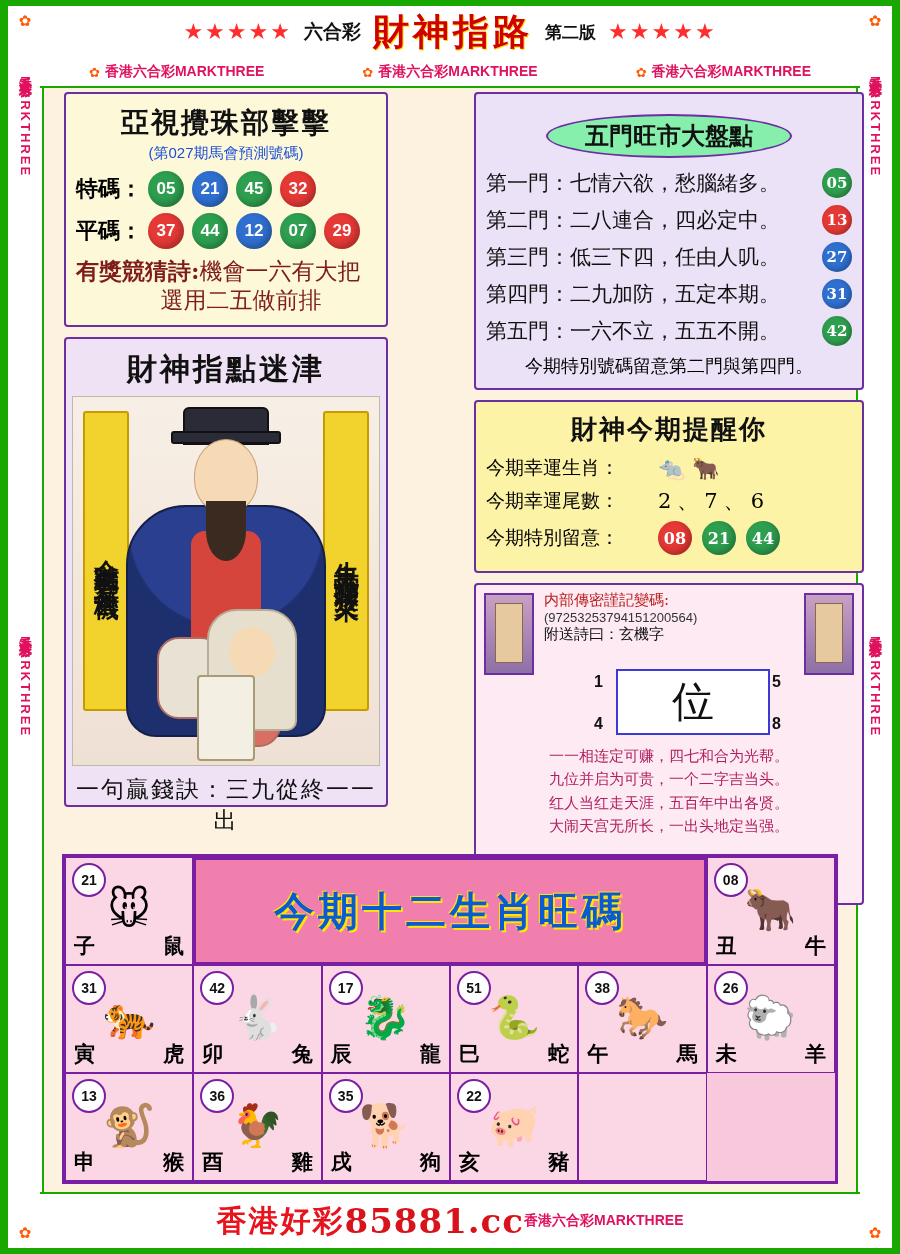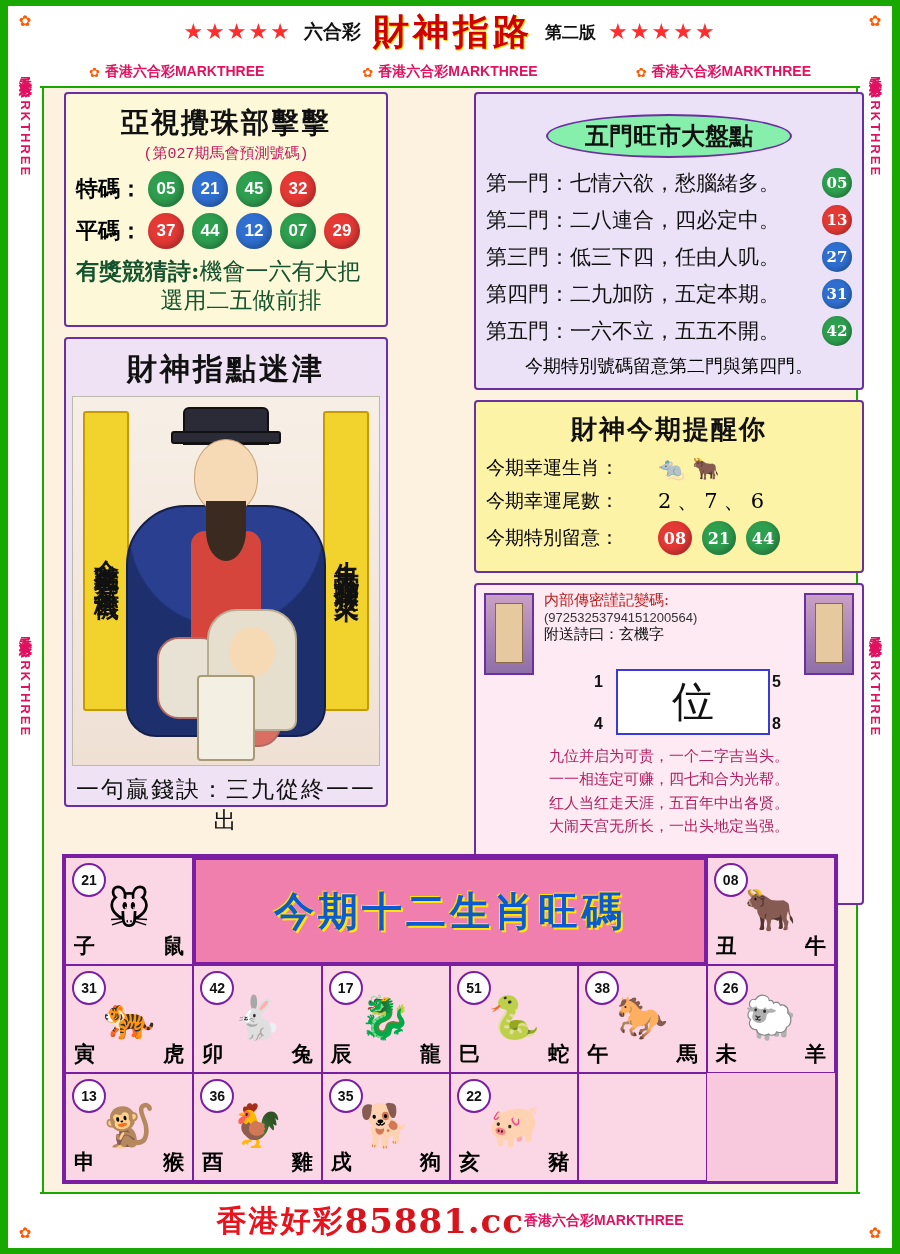--- a/index.html
+++ b/index.html
@@ -72,34 +72,34 @@
   .col-right{position:absolute;left:432px;top:4px;width:390px;}
 
   .box{border:2px solid #6a2fa0;border-radius:4px;box-sizing:border-box;}
 
   
   .box1{background:#fdf9d8;padding:8px 10px 10px;}
   .box1 h2{
     margin:2px 0 2px;text-align:center;font-size:28px;color:#111;
     font-family:"DejaVu Serif",serif;letter-spacing:2px;
   }
-  .box1 .sub{text-align:center;font-size:15px;color:#be185d;margin-bottom:8px;font-family:Liberation Mono, monospace;}
+  .box1 .sub{text-align:center;font-size:15px;color:#1d4ed8;margin-bottom:8px;}
   .row{display:flex;align-items:center;margin:6px 0;}
   .rowlbl{font-size:22px;font-weight:bold;font-family:"DejaVu Serif",serif;width:72px;}
   .balls{display:flex;gap:8px;}
   .ball{
     width:36px;height:36px;border-radius:50%;
     display:flex;align-items:center;justify-content:center;
     color:#fff;font-weight:bold;font-size:17px;
     box-shadow:inset -3px -3px 6px rgba(0,0,0,.25);
   }
   .b-red{background:#e53935;}
   .b-green{background:#2e9e4f;}
   .b-blue{background:#2f6fd0;}
-  .poem{margin-top:8px;font-size:23px;font-family:"DejaVu Serif",serif;line-height:1.25;color:#14532d;}
+  .poem{margin-top:8px;font-size:23px;font-family:"DejaVu Serif",serif;line-height:1.25;color:#7f1d1d;}
   .poem .pl{font-weight:bold;}
   .poem .l2{text-align:center;padding-left:30px;}
 
   
   .box2{background:#efe2f5;margin-top:10px;padding:6px;position:relative;height:470px;}
   .box2 h2{
     margin:4px 0 6px;text-align:center;font-size:30px;color:#111;
     font-family:"DejaVu Serif",serif;letter-spacing:3px;
   }
   .pic{
@@ -442,22 +442,22 @@
 
         <div class="cnr n1">1</div>
         <div class="cnr n5">5</div>
         <div class="cnr n4">4</div>
         <div class="cnr n8">8</div>
         <div class="wordbox">
           <span class="w">位</span>
         </div>
 
         <div class="verses">
+          <div>一一相连定可赚，四七和合为光帮。</div>
           <div>九位并启为可贵，一个二字吉当头。</div>
-          <div>一一相连定可赚，四七和合为光帮。</div>
           <div>红人当红走天涯，五百年中出各贤。</div>
           <div>大闹天宫无所长，一出头地定当强。</div>
         </div>
         <div class="guess">
           <div>猜生肖：一靠四六有组合  配：当代旦无靠</div>
           <div>猜：三八内部须调动</div>
         </div>
       </div>
 
     </div>

